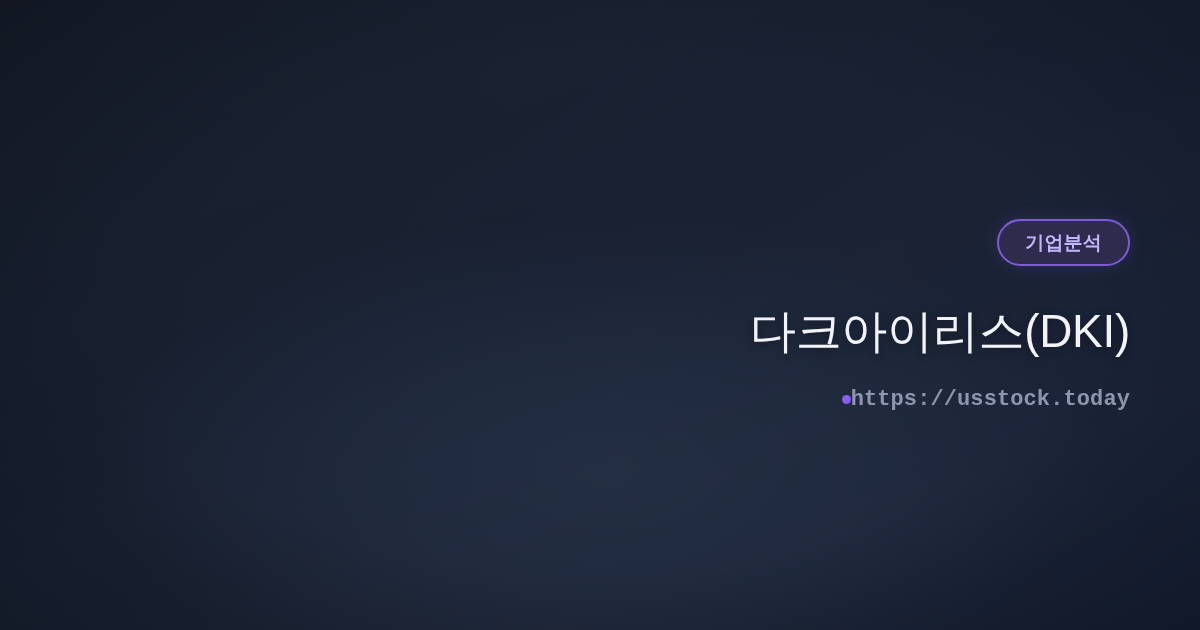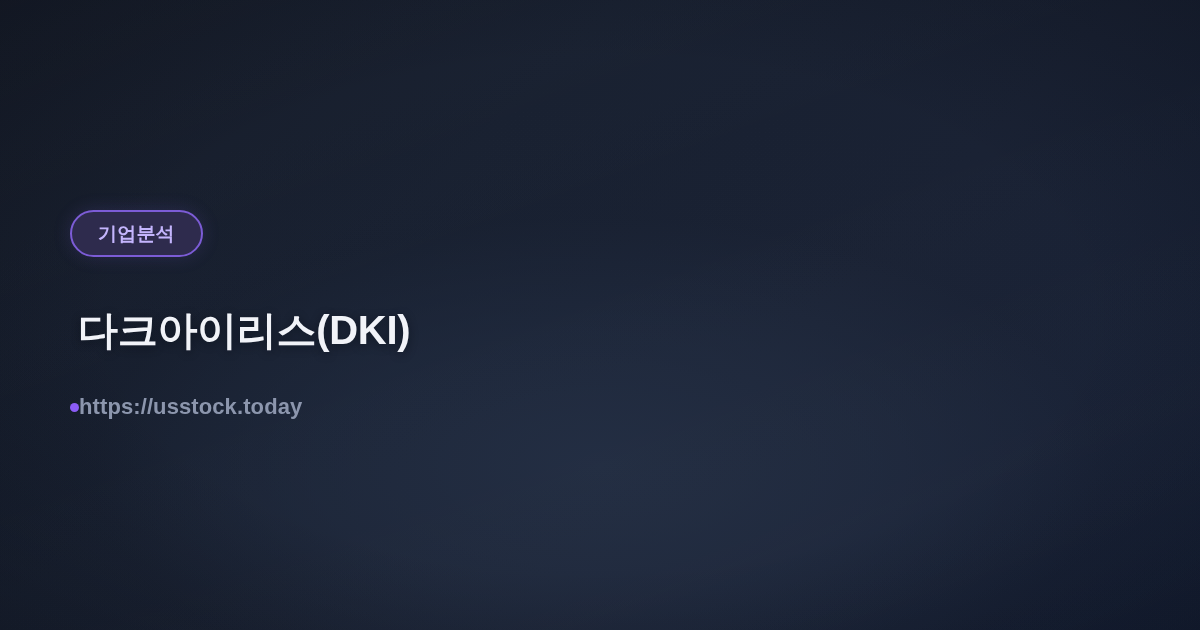--- a/index.html
+++ b/index.html
@@ -46,21 +46,21 @@
 
   
   .content {
     position: absolute;
     left: 0;
     right: 0;
     top: 0;
     bottom: 0;
     display: flex;
     flex-direction: column;
-    align-items: flex-start;
+    align-items: flex-end;
     justify-content: center;
     text-align: center;
     padding: 0 70px;
     box-sizing: border-box;
   }
 
   
   .badge {
     display: inline-flex;
     align-items: center;
@@ -75,44 +75,45 @@
     font-weight: 700;
     letter-spacing: 0.2px;
     line-height: 1;
     box-sizing: border-box;
     margin-bottom: 30px;
     box-shadow: 0 0 18px rgba(124,92,214,0.18);
   }
 
   
   .headline {
-    margin: 8px;
+    margin: 0;
     color: #f1f3f8;
-    font-size: 40px;
-    font-weight: 700;
+    font-size: 46px;
+    font-weight: 400;
     line-height: 70px;
     letter-spacing: -0.3px;
     text-shadow: 0 2px 10px rgba(5,8,16,0.45);
   }
 
   .headline .line {
     display: block;
     white-space: nowrap;
   }
 
   
   .site-url {
     display: flex;
     align-items: center;
     justify-content: center;
     margin-top: 21px;
     color: #8c96ad;
     font-size: 22px;
     font-weight: 700;
     letter-spacing: 0.1px;
+    font-family: Liberation Mono, monospace;
   }
 
   .url-bullet {
     width: 9px;
     height: 9px;
     border-radius: 50%;
     background: #8b5cf6;
     flex: 0 0 auto;
   }
 </style>

